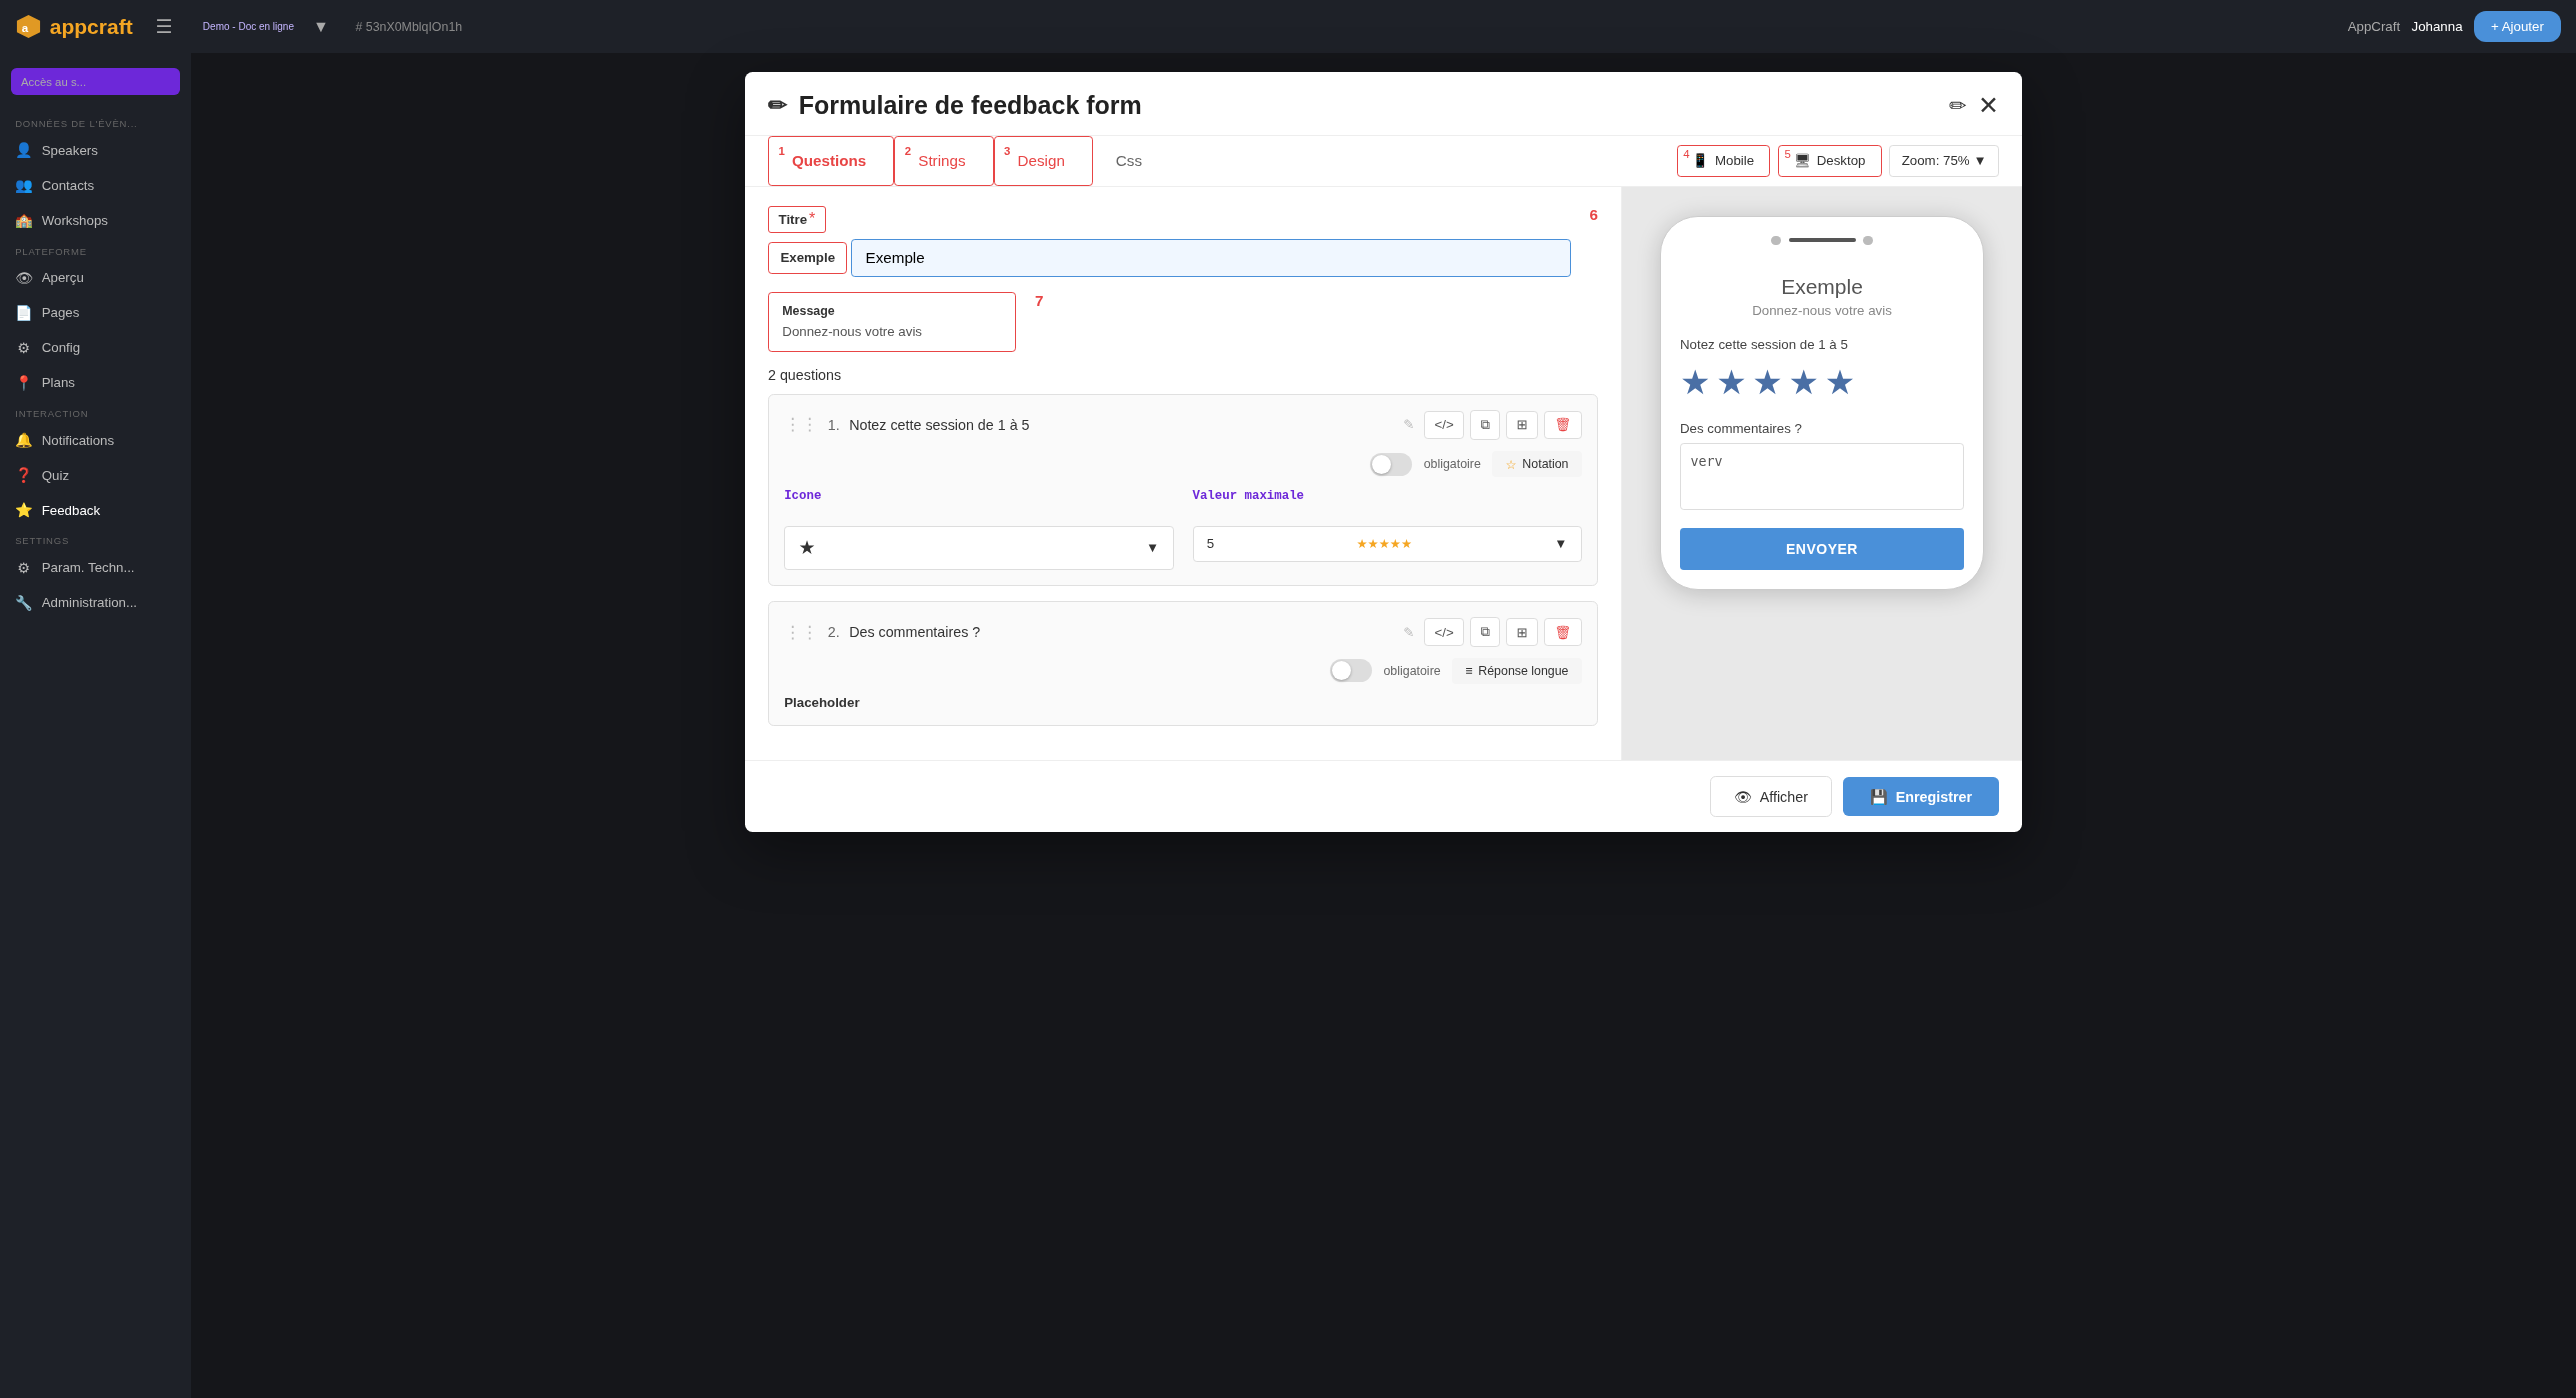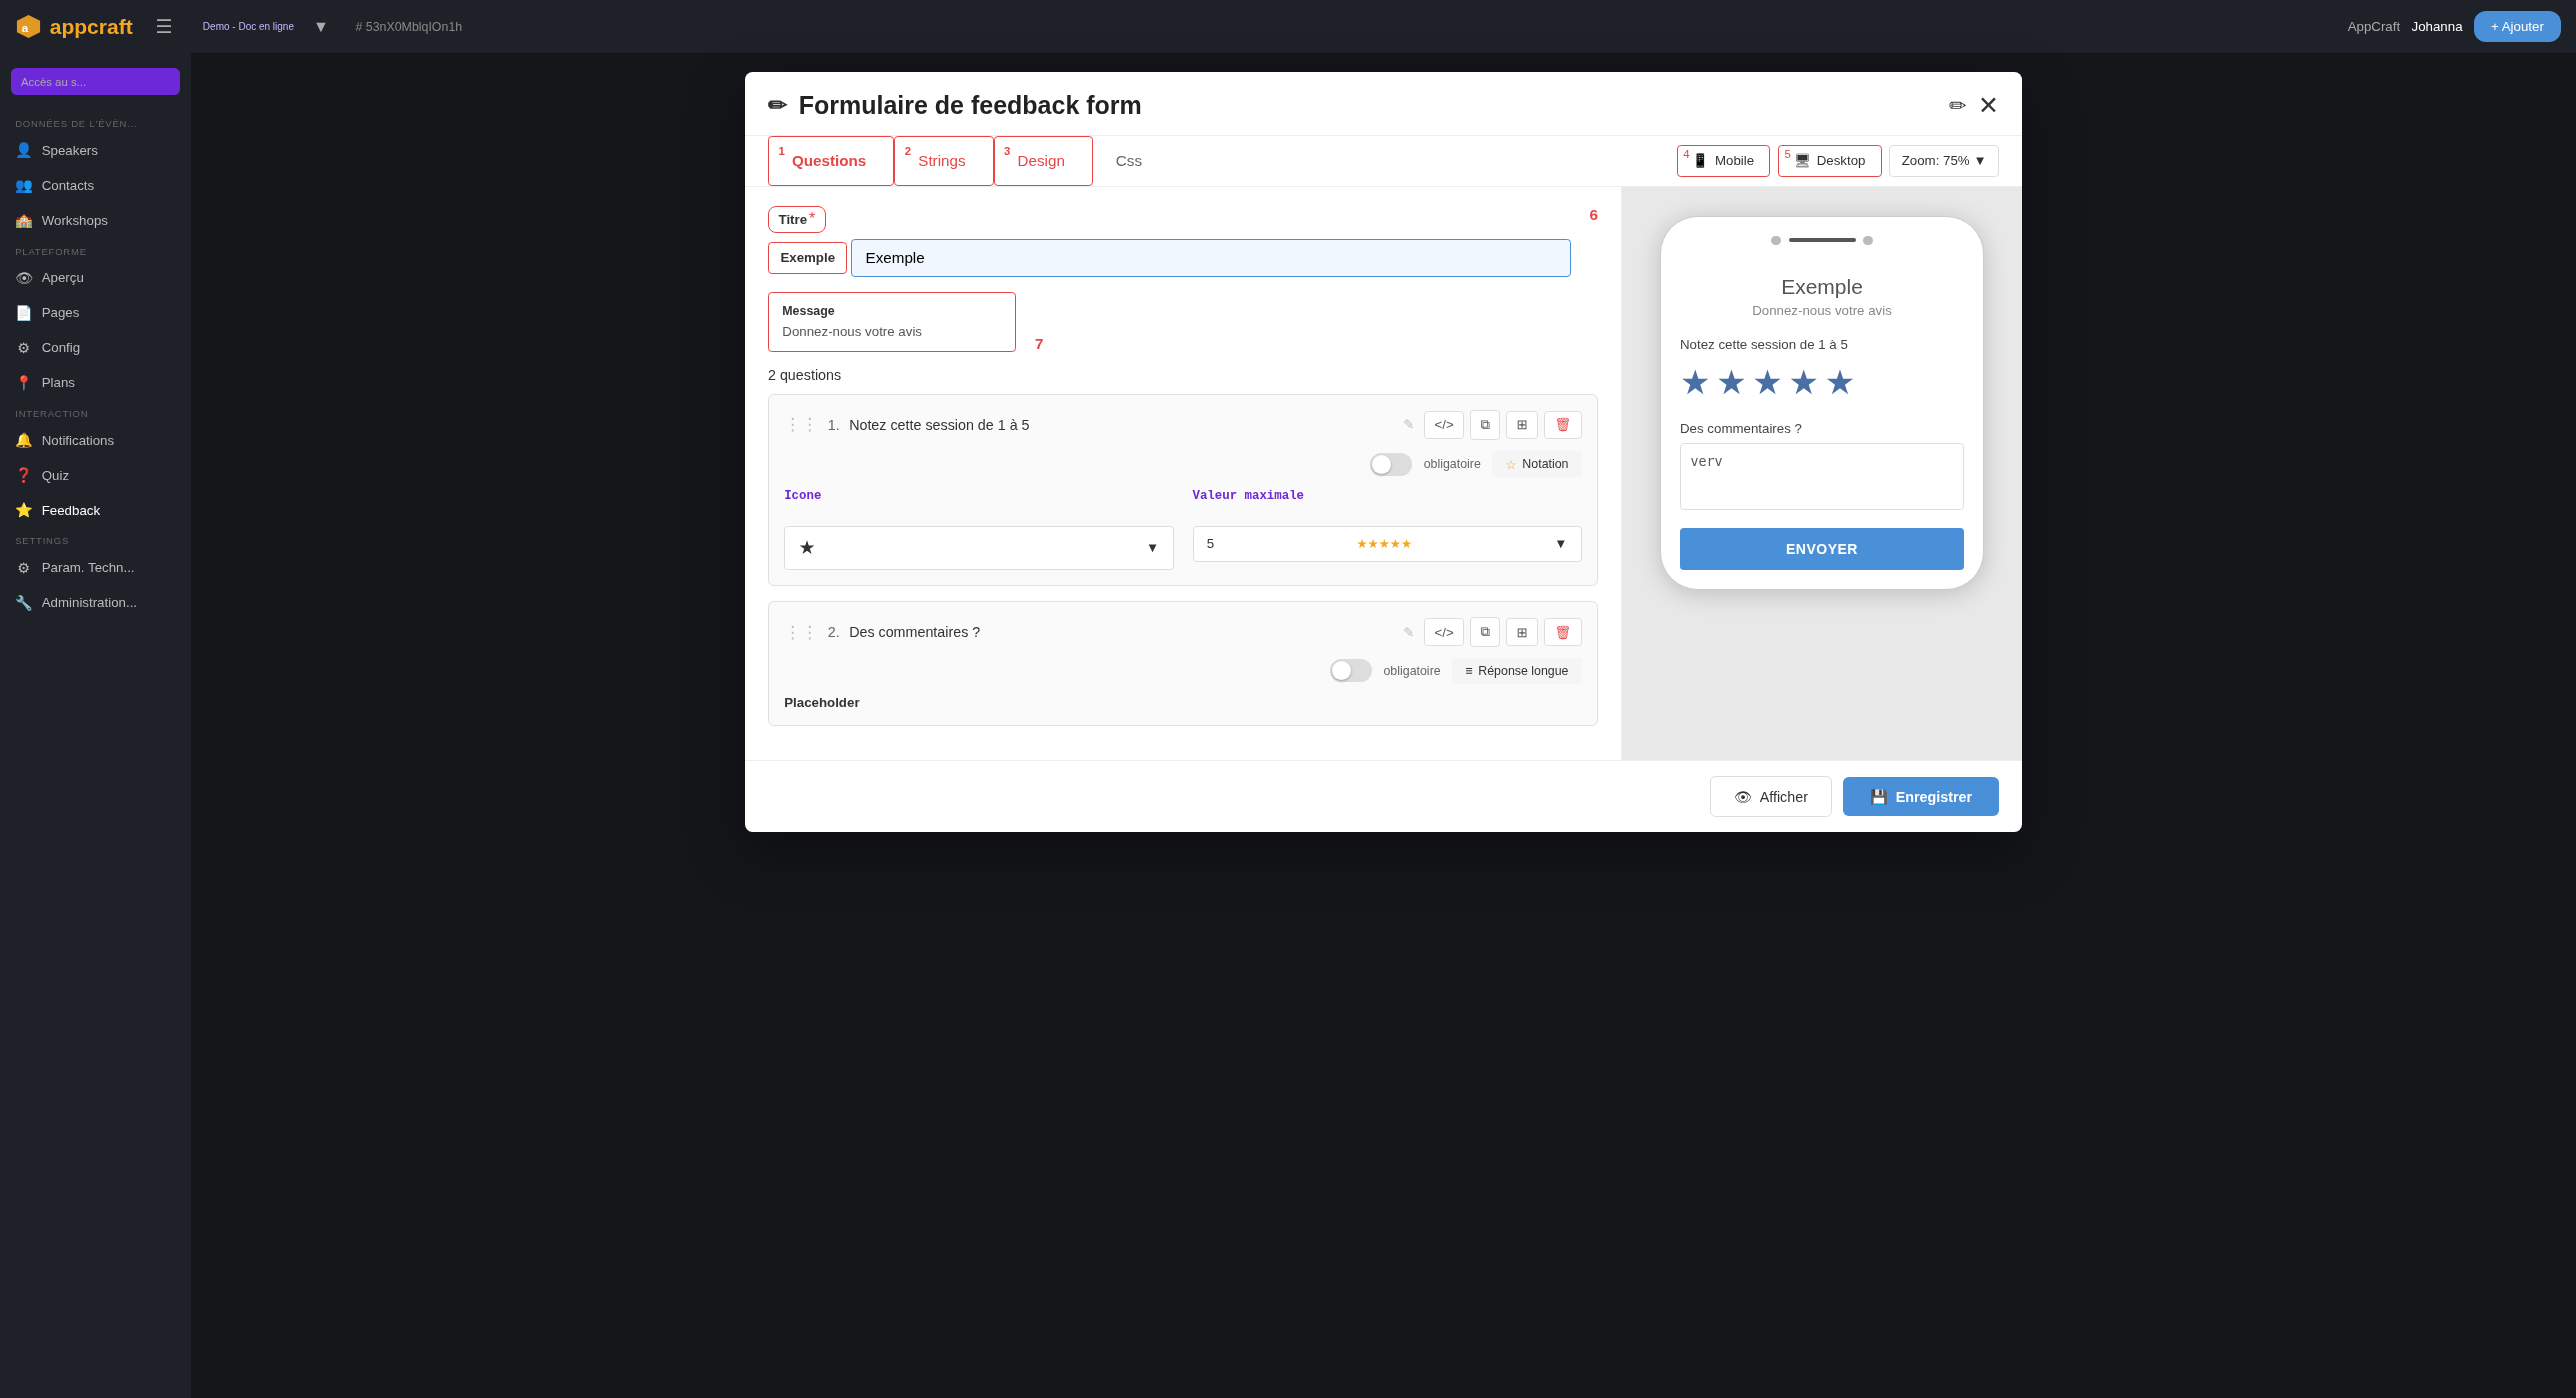--- a/index.html
+++ b/index.html
@@ -409,34 +409,34 @@
           </div>
         </div>
 
         <div class="modal-body">
 
           <div class="modal-left">
 
             <div style="display:flex; align-items:flex-start; gap:11.4px; margin-bottom:15.2px;">
               <div style="flex:1;">
                 <div style="margin-bottom:5.7px; display:flex; align-items:center; gap:3.8px;">
-                  <div style="border:1.9px solid #e84545; border-radius:8px; display:inline-flex; align-items:center; padding:3.8px 9.5px;">
+                  <div style="border:1.9px solid #e84545; border-radius:3px; display:inline-flex; align-items:center; padding:3.8px 9.5px;">
                     <span style="font-size:13.3px; font-weight:600; color:#333;">Titre</span>
                     <span style="color:#e84545; margin-left:1.9px;">*</span>
                   </div>
                 </div>
                 <div style="display:flex; align-items:center; gap:0;">
                   <div style="border:1.9px solid #e84545; border-radius:3.8px; padding:7.6px 11.4px; display:inline-block; font-size:13.3px; color:#333; font-weight:600; margin-right:3.8px;">Exemple</div>
                   <input class="title-input" type="text" style="flex: 1 1 0%;" value="Exemple">
                 </div>
               </div>
               <span class="annotation-number">6</span>
             </div>
 
-            <div style="display:flex; align-items:flex-end; gap:11.4px; margin-bottom:15.2px;">
+            <div style="display:flex; align-items:flex-start; gap:11.4px; margin-bottom:15.2px;">
               <div class="message-box">
                 <div class="message-label">Message</div>
                 <div class="message-text">Donnez-nous votre avis</div>
               </div>
               <span class="annotation-number">7</span>
             </div>
 
             <div class="questions-count">2 questions</div>
 
             <div class="question-card">

